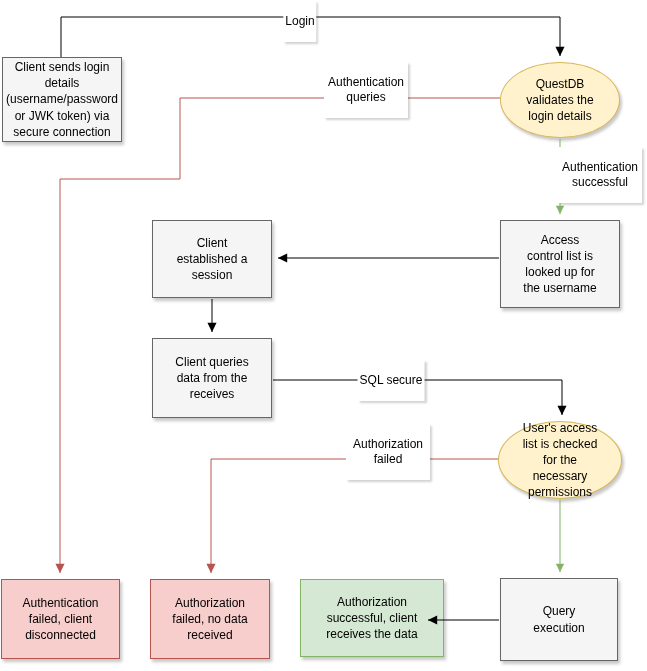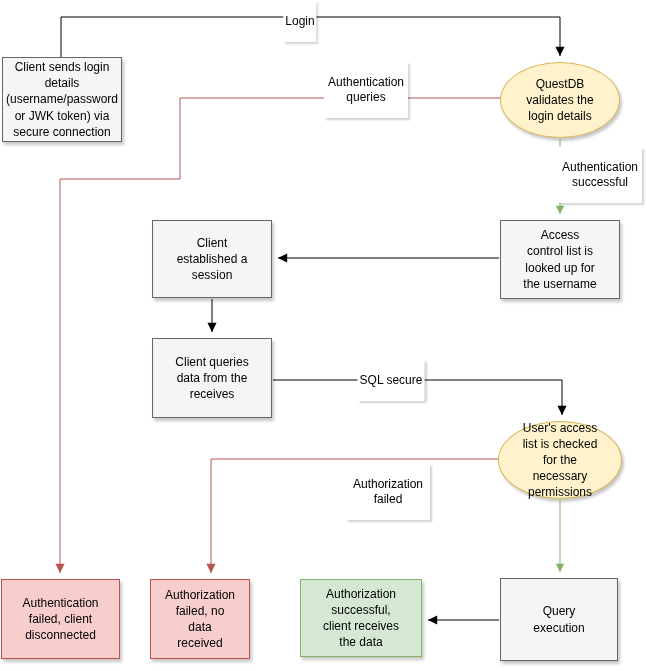--- a/index.html
+++ b/index.html
@@ -73,45 +73,45 @@
 <div class="canvas">
 
   <div class="node" style="left:2px; top:57px; width:120px; height:85px;">
     <span>Client sends login details (username/password or JWK token) via secure connection</span>
   </div>
 
   <div class="node decision" style="left:500px; top:62px; width:120px; height:76px;">
     <span style="max-width:104px;">QuestDB validates the login details</span>
   </div>
 
-  <div class="node" style="left:500px; top:220px; width:120px; height:79px;">
+  <div class="node" style="left:500px; top:220px; width:120px; height:88px;">
     <span>Access control list is looked up for the username</span>
   </div>
 
   <div class="node" style="left:152px; top:220px; width:120px; height:78px;">
     <span>Client established a session</span>
   </div>
 
   <div class="node" style="left:152px; top:338px; width:120px; height:80px;">
     <span>Client queries data from the receives</span>
   </div>
 
   <div class="node decision" style="left:498px; top:421px; width:124px; height:78px;">
     <span style="max-width:98px;">User's access list is checked for the necessary permissions</span>
   </div>
 
   <div class="node fail" style="left:1px; top:579px; width:119px; height:80px;">
     <span>Authentication failed, client disconnected</span>
   </div>
 
-  <div class="node fail" style="left:150px; top:579px; width:100px; height:80px;justify-content:center;">
+  <div class="node fail" style="left:150px; top:579px; width:120px; height:80px;justify-content:center;">
     <span>Authorization failed, no data received</span>
   </div>
 
-  <div class="node success" style="left:300px; top:579px; width:122px; height:78px;">
+  <div class="node success" style="left:300px; top:579px; width:144px; height:78px;">
     <span>Authorization successful, client receives the data</span>
   </div>
 
   <div class="node" style="left:500px; top:578px; width:118px; height:83px;">
     <span style="max-width:66px;">Query execution</span>
   </div>
 
   <svg class="edges" width="647" height="671" viewBox="0 0 647 671">
     <defs>
       <marker id="m-black" viewBox="0 0 12 12" refX="11" refY="6" markerWidth="11" markerHeight="11" orient="auto">
@@ -137,16 +137,16 @@
   </svg>
 
   <div class="edge-label" style="left:300px; top:1px;">Login</div>
 
   <div class="edge-label w80" style="left:366px; top:62px;">Authentication queries</div>
 
   <div class="edge-label w80" style="left:600px; top:147px;text-align:center;">Authentication successful</div>
 
   <div class="edge-label" style="left:391px; top:360px;">SQL secure</div>
 
-  <div class="edge-label w80" style="left:388px; top:424px;margin-top:40px;">Authorization failed</div>
+  <div class="edge-label w80" style="left:388px; top:424px;">Authorization failed</div>
 
 
 </div>
 
 </body></html>

